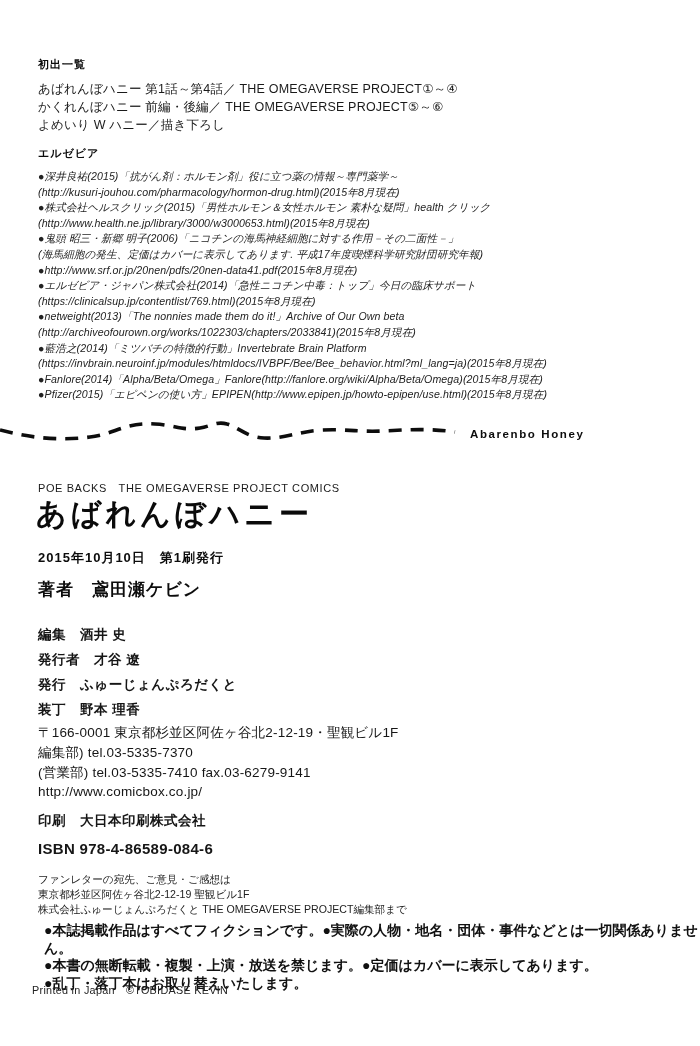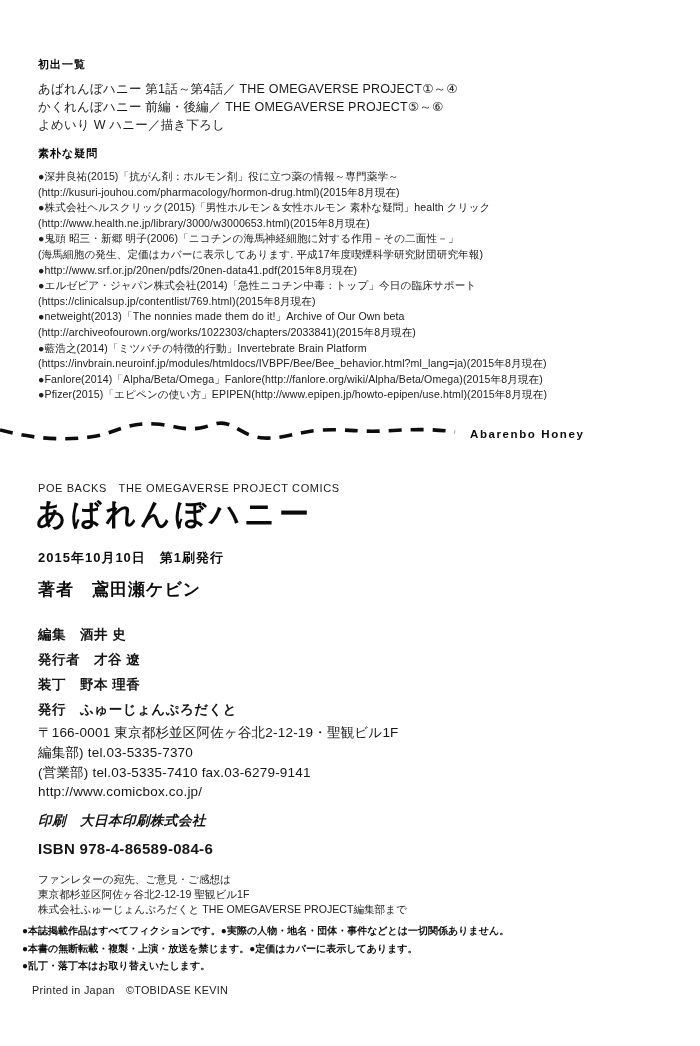--- a/index.html
+++ b/index.html
@@ -11,51 +11,51 @@
     color:#111;
     overflow:hidden;
   }
   .abs{position:absolute;}
   
   .sec-heading{font-size:11px;font-weight:bold;letter-spacing:1px;color:#0c0c0c;}
   .shoshutsu{left:38px;top:57px;}
   .shoshutsu .lines{margin-top:9px;font-size:12.5px;line-height:17.8px;font-weight:500;color:#1a1a1a;letter-spacing:0.2px;}
   
   .references{left:38px;top:146px;}
-  .references .lines{margin-top:8px;font-size:10.6px;line-height:15.6px;color:#222;letter-spacing:0.1px;}
+  .references .lines{margin-top:8px;font-size:10.6px;line-height:15.6px;color:#222;letter-spacing:0.1px;font-style:italic;}
   
   .wave{left:0;top:414px;width:700px;height:36px;}
   .wave-label{left:470px;top:428px;font-size:11.5px;font-weight:bold;letter-spacing:1.6px;color:#0c0c0c;}
   
   .imprint{left:38px;top:481px;font-size:11px;letter-spacing:0.6px;font-weight:500;color:#1a1a1a;}
   .book-title{left:36px;top:494px;font-size:30px;font-weight:bold;letter-spacing:4px;color:#0a0a0a;}
   .edition{left:38px;top:549px;font-size:13px;font-weight:bold;letter-spacing:1px;color:#0c0c0c;}
   .author{left:38px;top:578px;font-size:17px;font-weight:bold;letter-spacing:1px;color:#0c0c0c;}
   .credits{left:38px;top:622px;font-size:13.5px;font-weight:600;line-height:25px;color:#161616;letter-spacing:0.5px;}
   .address{left:38px;top:723px;font-size:13.5px;font-weight:500;line-height:19.8px;color:#161616;letter-spacing:0.2px;}
-  .printer{left:38px;top:812px;font-size:13.5px;font-weight:600;letter-spacing:0.5px;color:#161616;font-style:italic;}
+  .printer{left:38px;top:812px;font-size:13.5px;font-weight:600;letter-spacing:0.5px;color:#161616;}
   .isbn{left:38px;top:840px;font-size:15px;font-weight:700;letter-spacing:0.3px;color:#161616;}
   .fanletter{left:38px;top:872px;font-size:10.6px;line-height:15.2px;font-weight:500;color:#222;}
-  .notices{left:22px;top:922px;font-size:10px;line-height:17.6px;font-weight:bold;color:#111;}
+  .notices{left:44px;top:922px;font-size:14px;line-height:17.6px;font-weight:bold;color:#111;}
   .printed{left:32px;top:984px;font-size:10.8px;font-weight:500;letter-spacing:0.3px;color:#222;}
 </style>
 </head>
 <body>
 
 <div class="abs shoshutsu">
   <div class="sec-heading">初出一覧</div>
   <div class="lines">
     <div>あばれんぼハニー 第1話～第4話／ THE OMEGAVERSE PROJECT①～④</div>
     <div>かくれんぼハニー 前編・後編／ THE OMEGAVERSE PROJECT⑤～⑥</div>
     <div>よめいり W ハニー／描き下ろし</div>
   </div>
 </div>
 
 <div class="abs references">
-  <div class="sec-heading">素朴な疑問</div>
+  <div class="sec-heading">エルゼビア</div>
   <div class="lines">
     <div>●深井良祐(2015)「抗がん剤：ホルモン剤」役に立つ薬の情報～専門薬学～</div>
     <div>(http://kusuri-jouhou.com/pharmacology/hormon-drug.html)(2015年8月現在)</div>
     <div>●株式会社ヘルスクリック(2015)「男性ホルモン＆女性ホルモン 素朴な疑問」health クリック</div>
     <div>(http://www.health.ne.jp/library/3000/w3000653.html)(2015年8月現在)</div>
     <div>●鬼頭 昭三・新郷 明子(2006)「ニコチンの海馬神経細胞に対する作用－その二面性－」</div>
     <div>(海馬細胞の発生、定価はカバーに表示してあります. 平成17年度喫煙科学研究財団研究年報)</div>
     <div>●http://www.srf.or.jp/20nen/pdfs/20nen-data41.pdf(2015年8月現在)</div>
     <div>●エルゼビア・ジャパン株式会社(2014)「急性ニコチン中毒：トップ」今日の臨床サポート</div>
     <div>(https://clinicalsup.jp/contentlist/769.html)(2015年8月現在)</div>
@@ -74,22 +74,22 @@
 <div class="abs wave-label">Abarenbo Honey</div>
 
 <div class="abs imprint">POE BACKS　THE OMEGAVERSE PROJECT COMICS</div>
 <div class="abs book-title">あばれんぼハニー</div>
 <div class="abs edition">2015年10月10日　第1刷発行</div>
 <div class="abs author">著者　鳶田瀬ケビン</div>
 
 <div class="abs credits">
   <div>編集　酒井 史</div>
   <div>発行者　才谷 遼</div>
+  <div>発行　ふゅーじょんぷろだくと</div>
   <div>装丁　野本 理香</div>
-  <div>発行　ふゅーじょんぷろだくと</div>
 </div>
 
 <div class="abs address">
   <div>〒166-0001 東京都杉並区阿佐ヶ谷北2-12-19・聖観ビル1F</div>
   <div>編集部) tel.03-5335-7370</div>
   <div>(営業部) tel.03-5335-7410 fax.03-6279-9141</div>
   <div>http://www.comicbox.co.jp/</div>
 </div>
 
 <div class="abs printer">印刷　大日本印刷株式会社</div>

